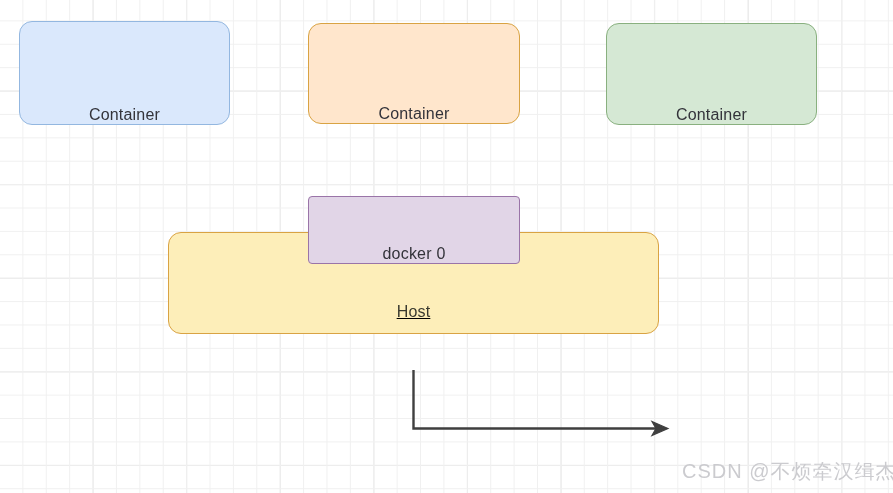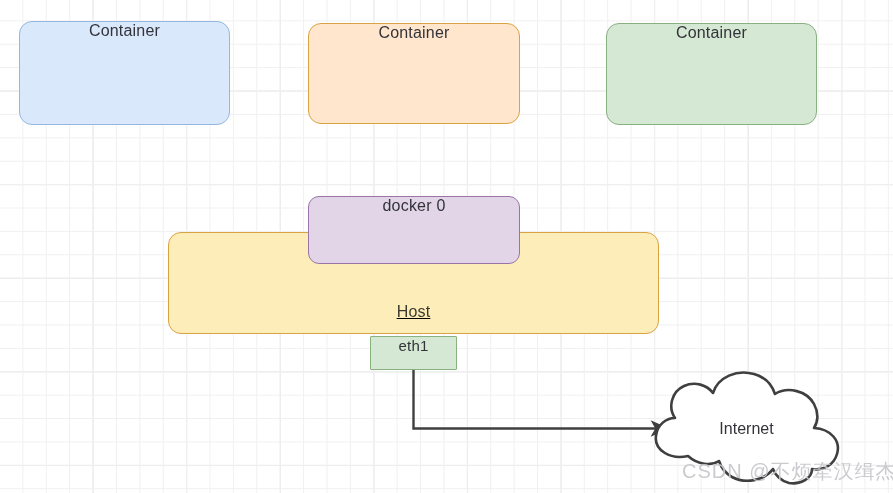--- a/index.html
+++ b/index.html
@@ -23,21 +23,21 @@
       93.6px 93.6px,
       93.6px 93.6px;
     background-position: -1px -3px, -1px -3px, -1px -3px, -1px -3px;
     overflow: hidden;
     font-family: "Liberation Sans", sans-serif;
   }
   .node {
     position: absolute;
     box-sizing: border-box;
     display: flex;
-    align-items: flex-start;
+    align-items: flex-end;
     justify-content: center;
   }
   .node-label {
     font-family: "Liberation Sans", sans-serif;
     font-size: 16px;
     color: #33333a;
     letter-spacing: 0.2px;
     white-space: nowrap;
   }
 
@@ -74,21 +74,21 @@
     padding-bottom: 12px;
     text-decoration: underline;
   }
   .host-box .node-label { color: #3a3a2f; }
 
   
   .docker-box {
     left: 308px; top: 196px; width: 212px; height: 68px;
     background: #e1d5e7;
     border: 1.6px solid #9a74a8;
-    border-radius: 11px;
+    border-radius: 4px;
     z-index: 5;
   }
 
   
   .eth-box {
     left: 370px; top: 336px; width: 87px; height: 34px;
     background: #d5e8d4;
     border: 1.4px solid #89b07f;
     border-radius: 1px;
     z-index: 6;
@@ -154,48 +154,24 @@
   </div>
 
   <div class="node host-box">
     <span class="node-label">Host</span>
   </div>
 
   <div class="node docker-box">
     <span class="node-label">docker 0</span>
   </div>
 
-  <div class="node eth-box">
-    <span class="node-label">eth1</span>
-  </div>
 
   <svg class="connector-layer" viewBox="0 0 893 493">
     <g>
       <path d="M 413.5 370 L 413.5 428.5 L 660 428.5" fill="none" stroke="#3f3f3f" stroke-width="2.4" stroke-linecap="butt" stroke-linejoin="miter"></path>
       <path d="M 668 428.5 L 652 421.5 L 656 428.5 L 652 435.5 Z" fill="#3f3f3f" stroke="#3f3f3f" stroke-width="1.2"></path>
     </g>
   </svg>
 
-  <div class="cloud-wrap">
-    <svg width="205" height="118" viewBox="0 0 205 118">
-      <path d="M 44 88
-               C 26 92, 10 82, 12 68
-               C 13 57, 22 50, 31 50
-               C 24 40, 27 24, 40 18
-               C 51 13, 63 17, 69 25
-               C 74 9, 93 1, 110 6
-               C 121 9, 128 17, 131 26
-               C 144 18, 163 23, 170 36
-               C 175 45, 174 54, 170 60
-               C 187 61, 197 73, 193 86
-               C 190 97, 179 103, 168 101
-               C 168 110, 157 117, 145 115
-               C 137 113, 131 107, 129 101
-               C 120 113, 101 116, 88 109
-               C 81 105, 77 99, 75 93
-               C 67 98, 54 97, 44 88 Z" fill="#ffffff" stroke="#3f3f3f" stroke-width="2.6" stroke-linejoin="round"></path>
-    </svg>
-    <div class="cloud-label">Internet</div>
-  </div>
 
   <div class="watermark">CSDN @不烦牵汉缉杰</div>
 
 </div>
 
 </body></html>

